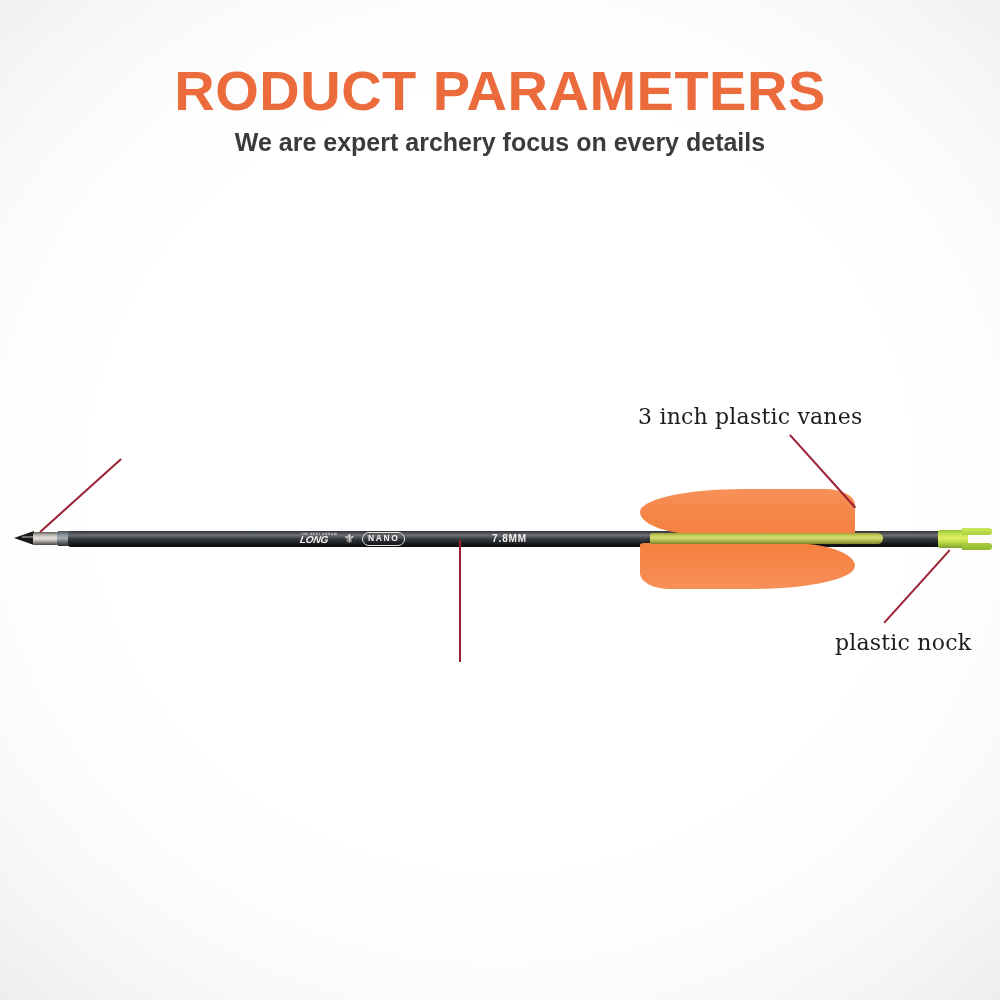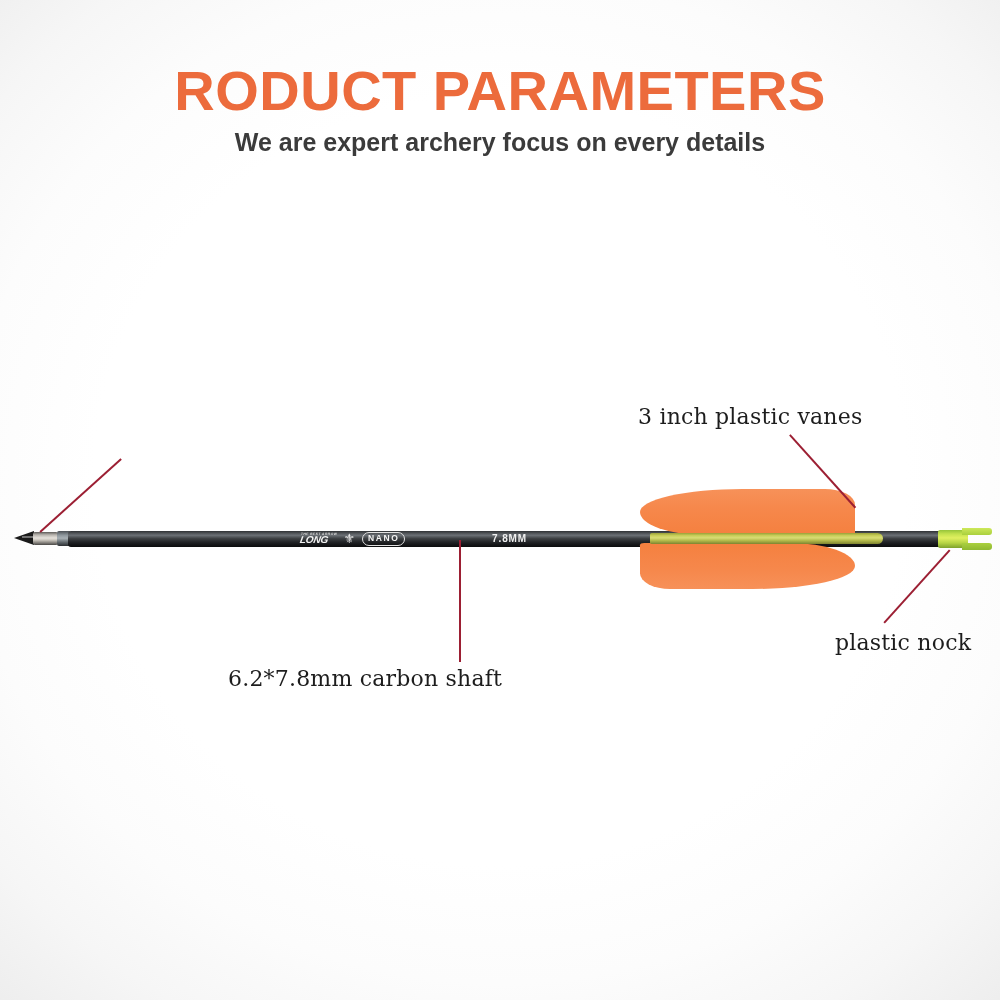--- a/index.html
+++ b/index.html
@@ -316,17 +316,16 @@
 
   <div class="leader" style="left:790px; top:434px; width:98px; height:1.6px; transform: rotate(48deg); transform-origin: 0 50%;"></div>
 
   <div class="leader" style="left:459px; top:540px; width:1.6px; height:122px;"></div>
 
   <div class="leader" style="left:884px; top:622px; width:98px; height:1.6px; transform: rotate(-48deg); transform-origin: 0 50%;"></div>
 
 
   <div class="callout" id="label-vanes">3 inch plastic vanes</div>
 
-  <div class="callout" id="label-shaft">6.2*7.8mm carbon shaft</div>
 
   <div class="callout" id="label-nock">plastic nock</div>
 
 </div>
 
 </body></html>

